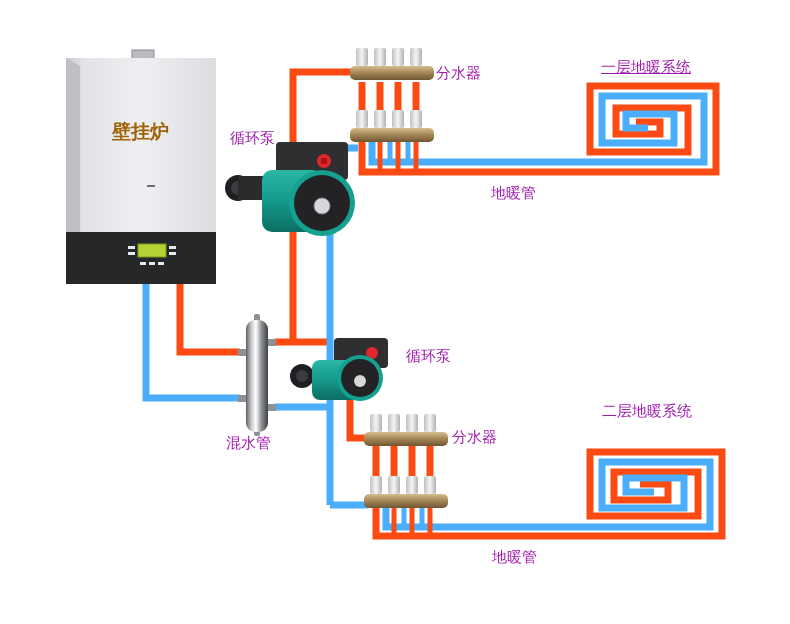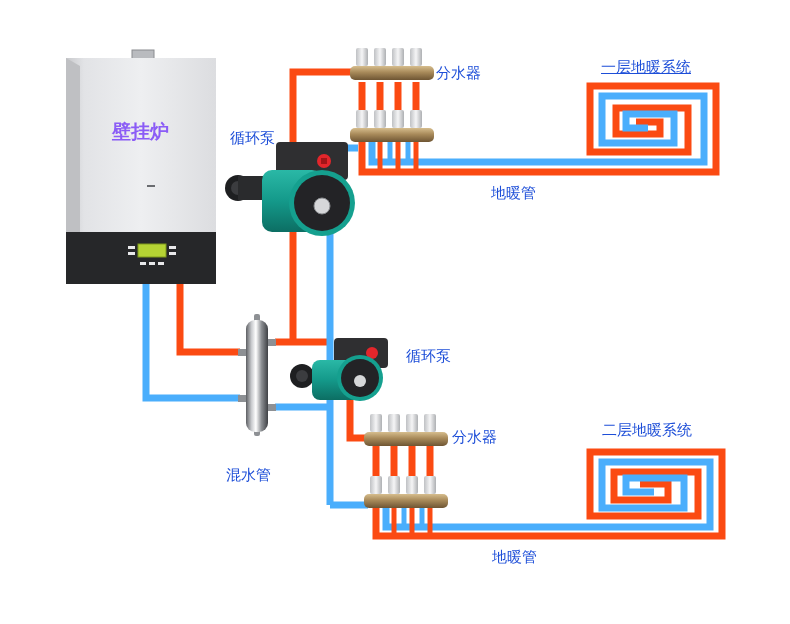--- a/index.html
+++ b/index.html
@@ -1,19 +1,19 @@
 <!DOCTYPE html>
 <html><head>
   <meta charset="utf-8">
   <style>
     html, body { margin: 0; padding: 0; background: #ffffff; }
     body { width: 790px; height: 624px; position: relative; overflow: hidden; font-family: "DejaVu Sans", sans-serif; }
     #diagram { position: absolute; left: 0; top: 0; width: 790px; height: 624px; }
-    .lbl { position: absolute; font-family: "DejaVu Sans", sans-serif; color: #1d4ed8; font-size: 15px; white-space: nowrap; line-height: 1; }
-    .lbl.big { font-size: 19px; font-weight: bold; color: #8b5cf6; }
+    .lbl { position: absolute; font-family: "DejaVu Sans", sans-serif; color: #a21caf; font-size: 15px; white-space: nowrap; line-height: 1; }
+    .lbl.big { font-size: 19px; font-weight: bold; color: #a16207; }
   </style>
 </head>
 <body>
 
 <svg id="diagram" viewBox="0 0 790 624" xmlns="http://www.w3.org/2000/svg">
   <defs>
     <linearGradient id="steelGrad" x1="0" x2="1" y1="0" y2="0">
       <stop offset="0" stop-color="#5d5f63"></stop>
       <stop offset="0.25" stop-color="#c9cbce"></stop>
       <stop offset="0.45" stop-color="#ffffff"></stop>
@@ -186,16 +186,16 @@
     </g>
   </g>
 </svg>
 
 <div class="lbl big" style="left:112px; top:122px;">壁挂炉</div>
 <div class="lbl" style="left:230px; top:131px;">循环泵</div>
 <div class="lbl" style="left:406px; top:349px;">循环泵</div>
 <div class="lbl" style="left:436px; top:66px;">分水器</div>
 <div class="lbl" style="left:452px; top:430px;">分水器</div>
 <div class="lbl" style="left:601px; top:60px;text-decoration:underline;">一层地暖系统</div>
-<div class="lbl" style="left:602px; top:423px;">二层地暖系统</div>
+<div class="lbl" style="left:602px; top:404px;">二层地暖系统</div>
 <div class="lbl" style="left:491px; top:186px;">地暖管</div>
 <div class="lbl" style="left:492px; top:550px;">地暖管</div>
-<div class="lbl" style="left:226px; top:468px;">混水管</div>
+<div class="lbl" style="left:226px; top:436px;">混水管</div>
 
 </body></html>

